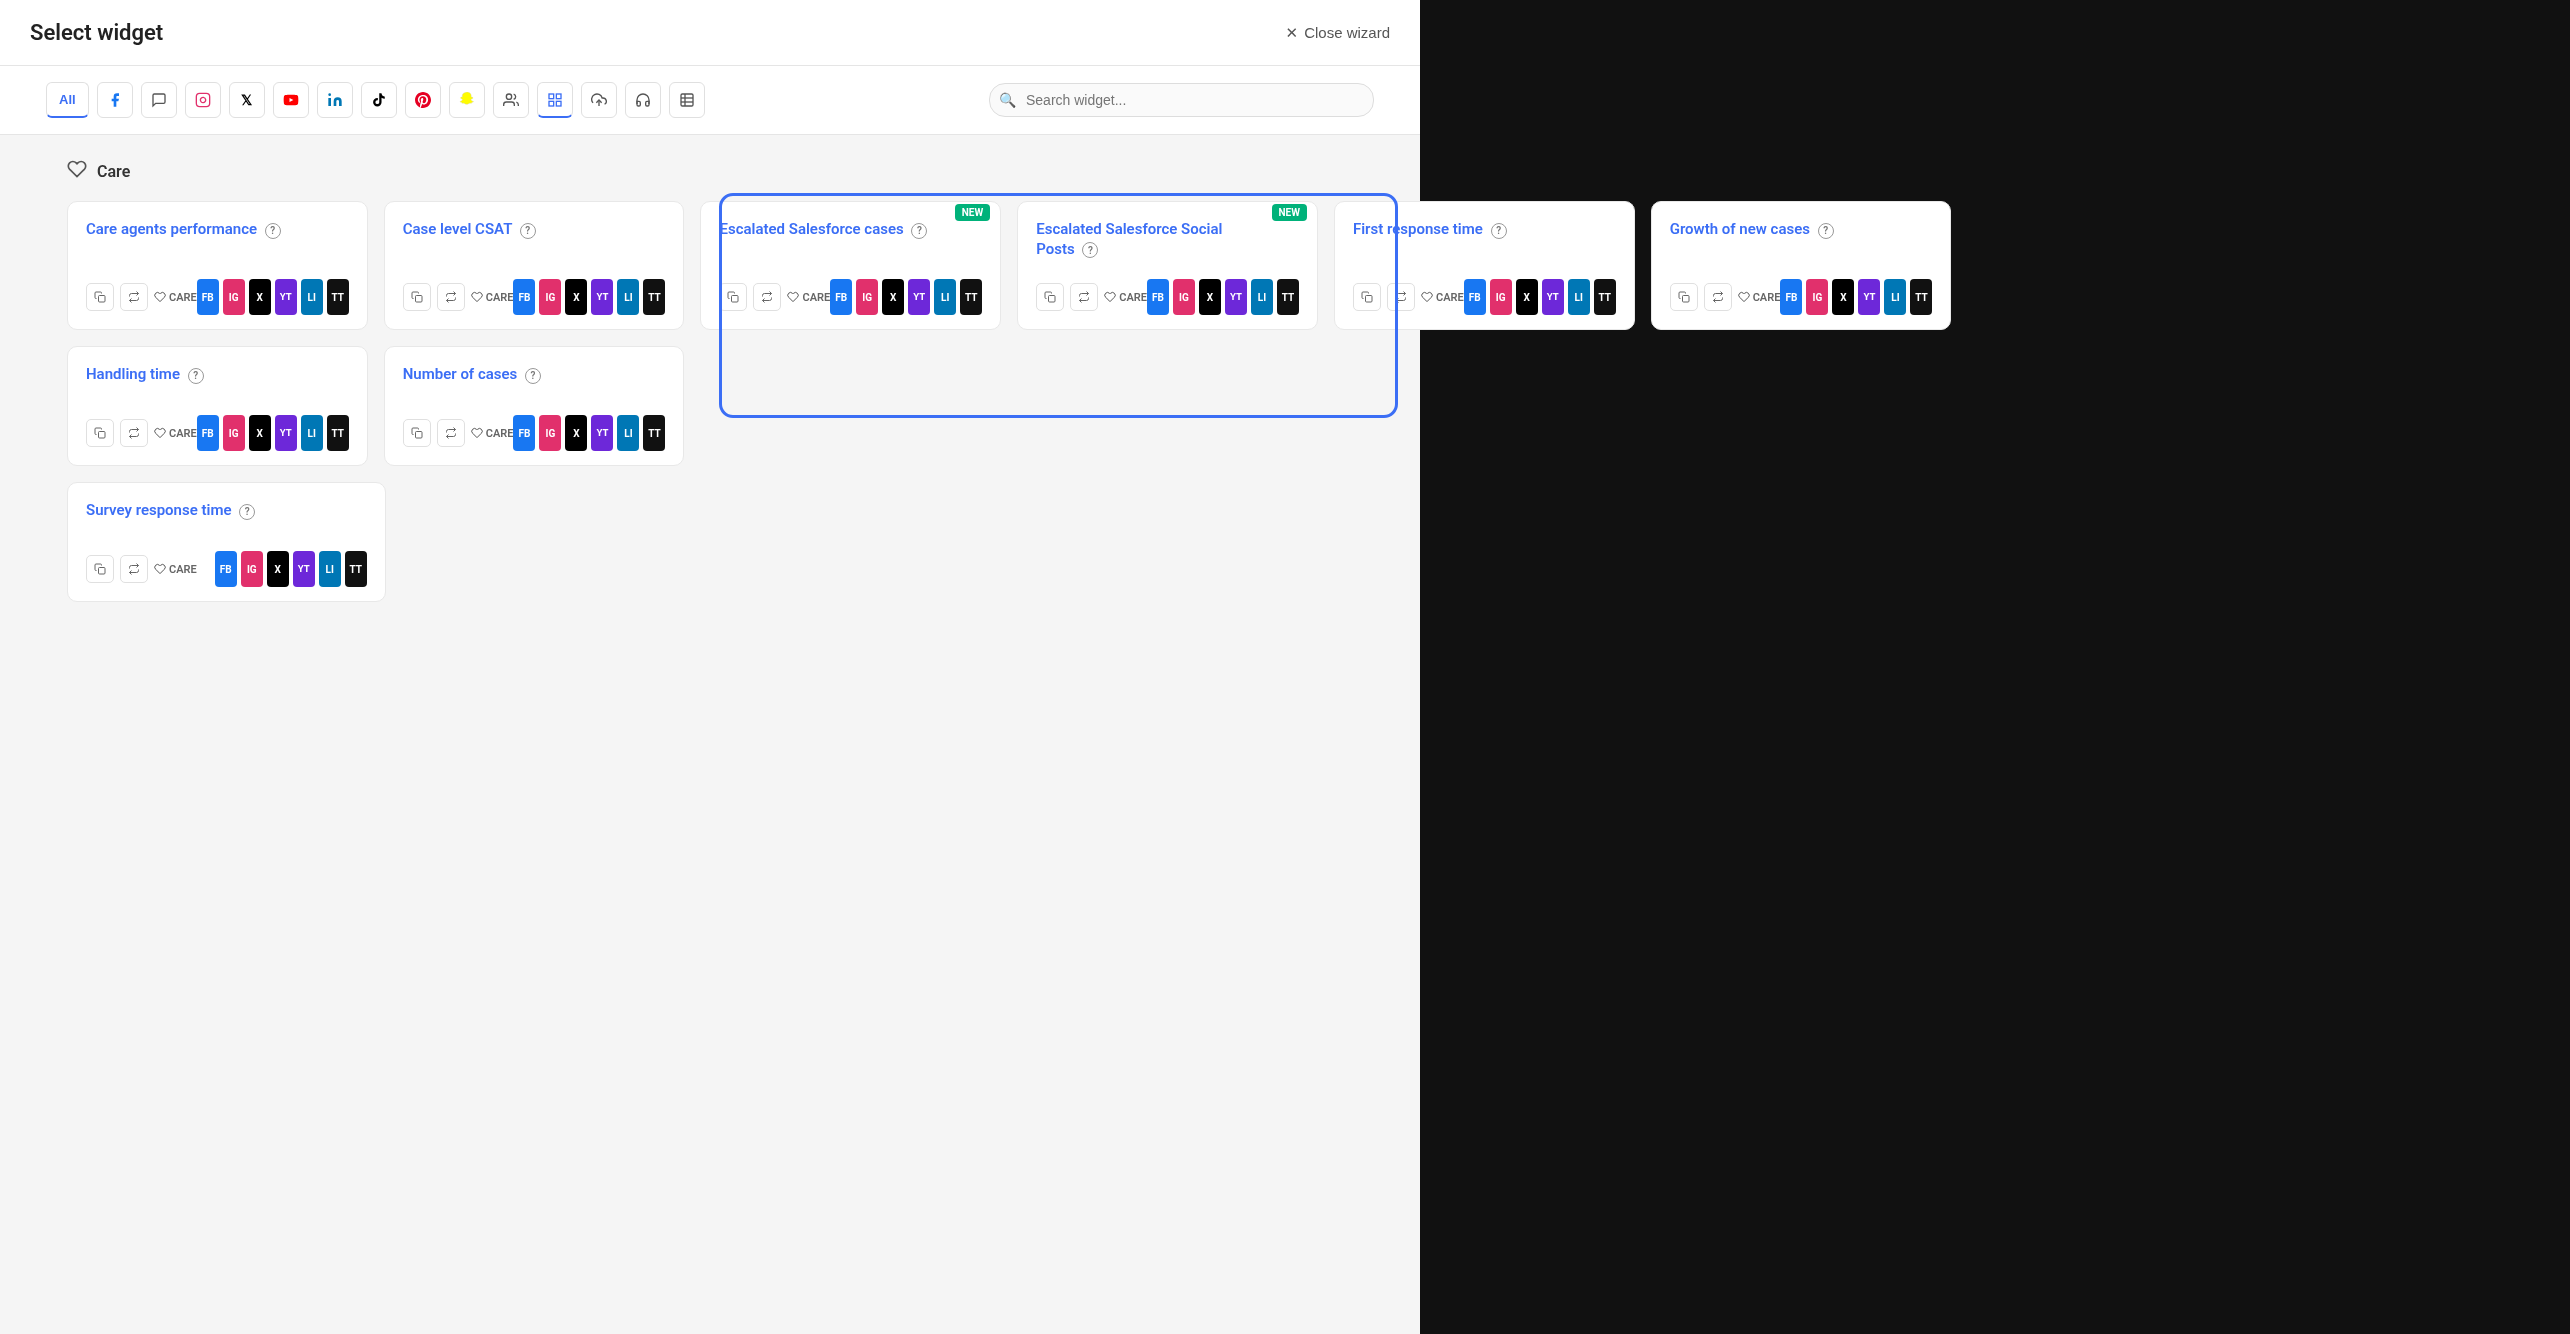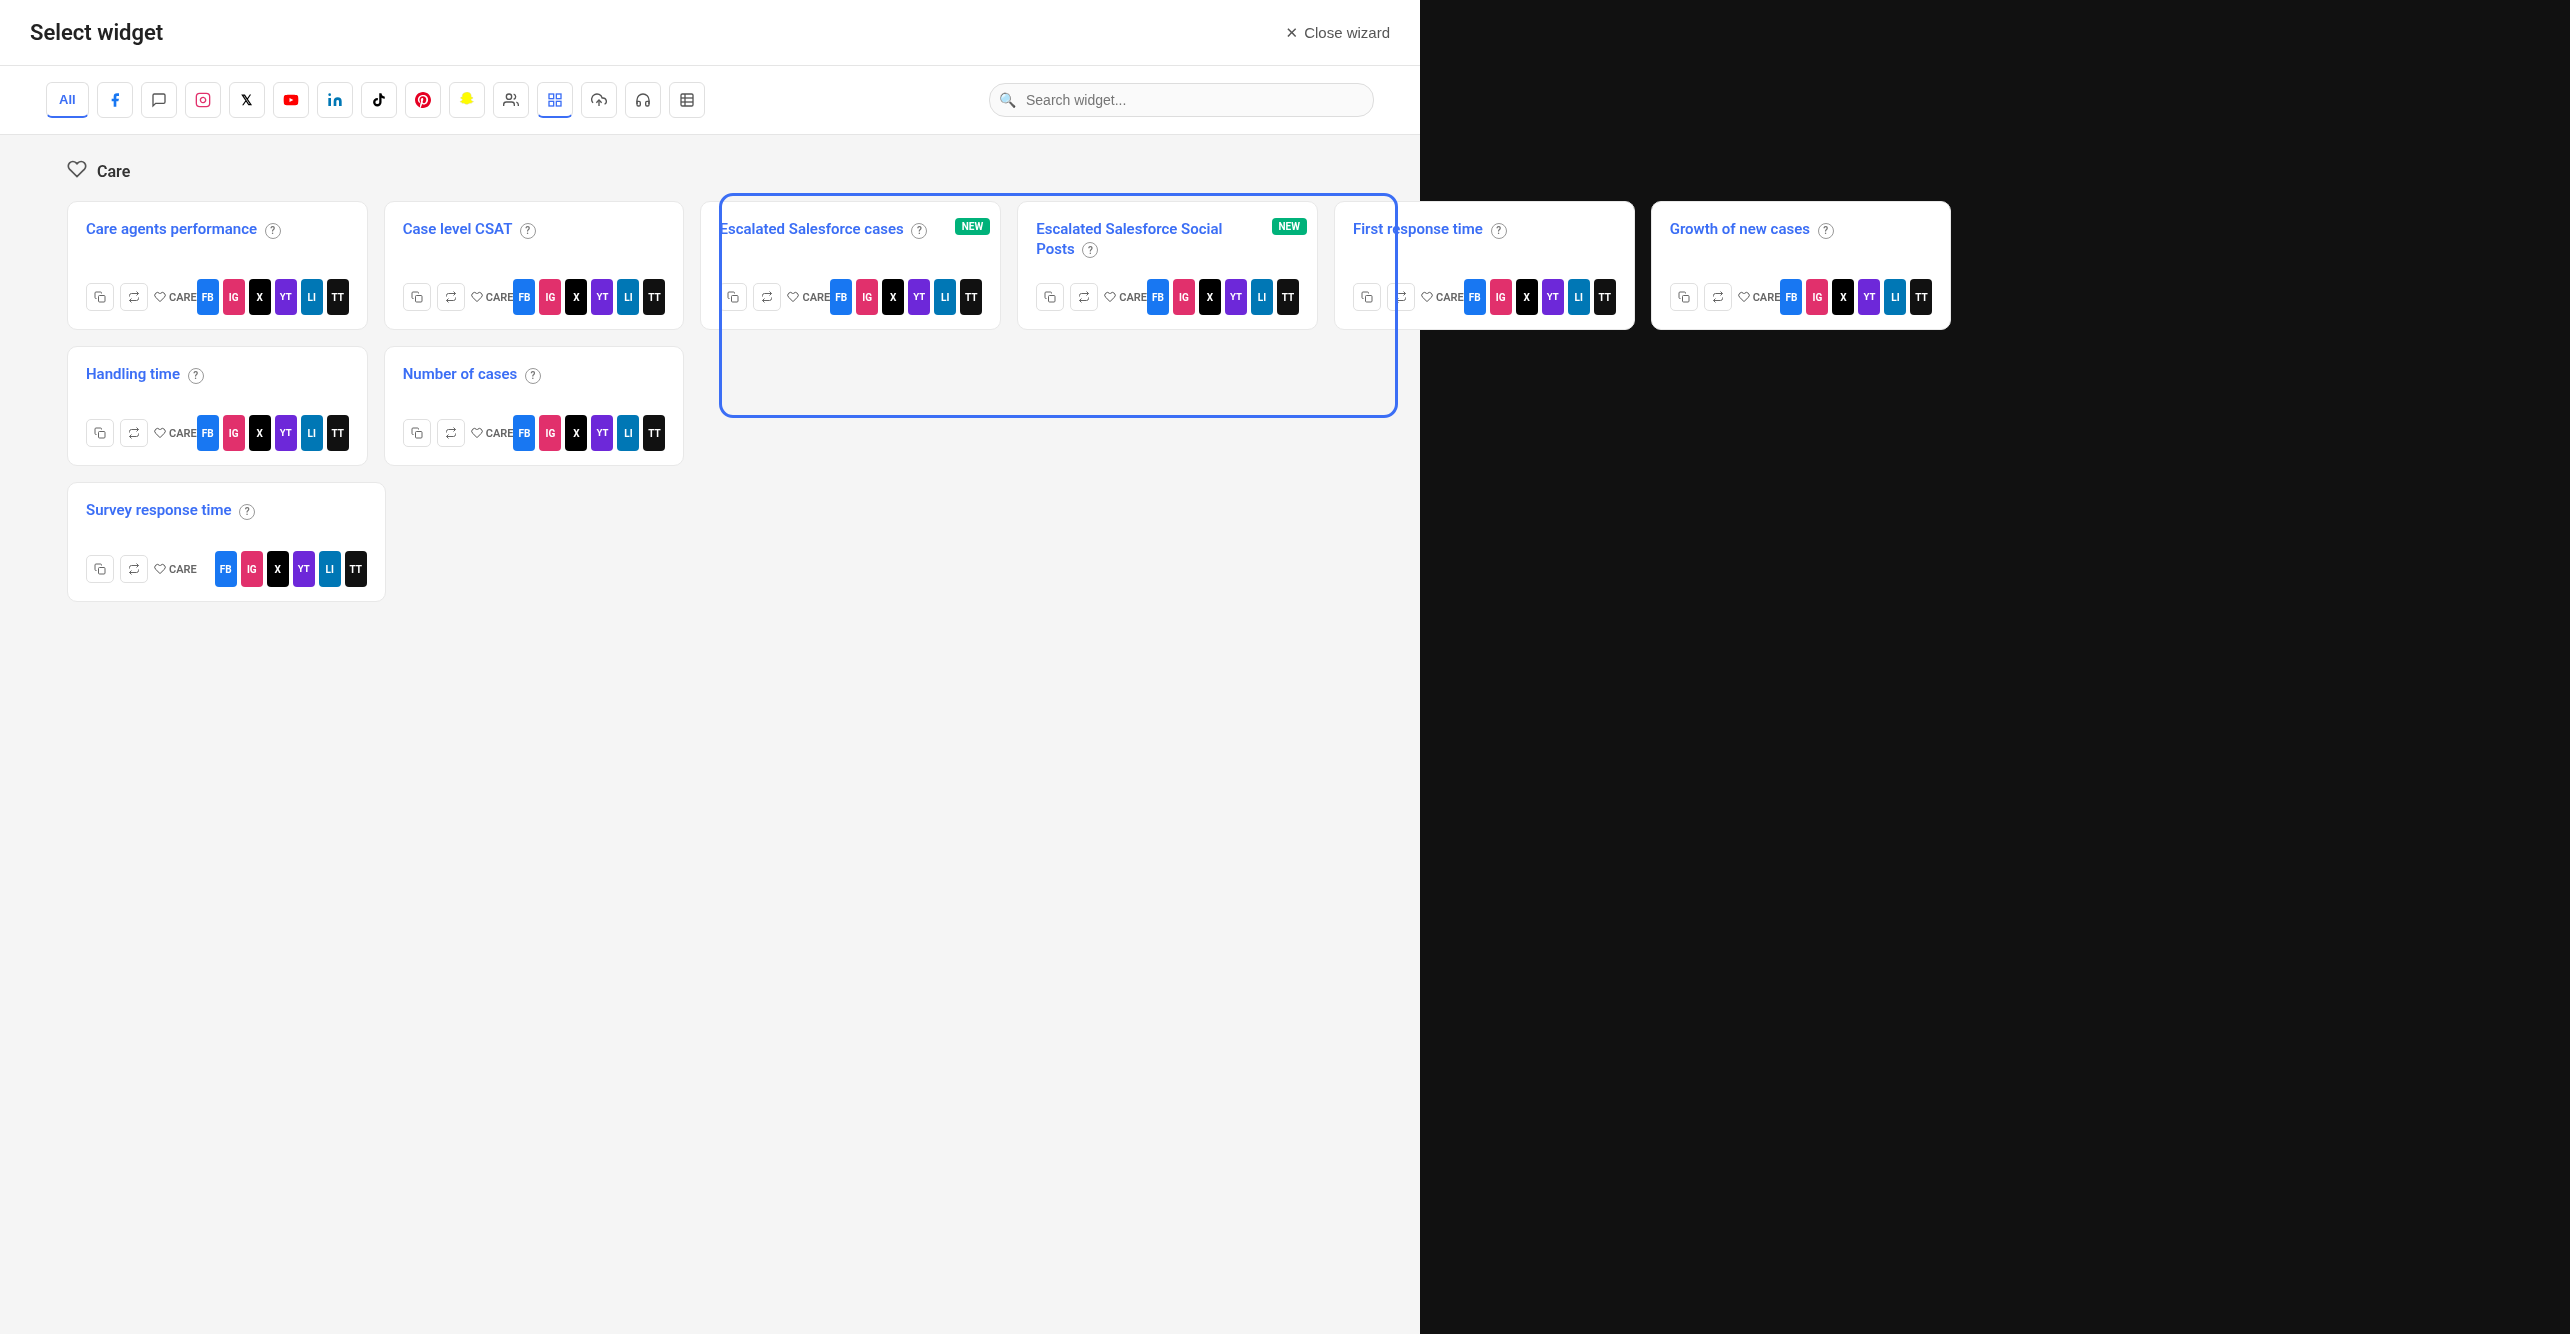--- a/index.html
+++ b/index.html
@@ -159,21 +159,21 @@
     .tag-li { background: #0077b5; }
     .tag-tt { background: #111; }
     .care-label {
       font-size: 11px;
       font-weight: 600;
       color: #666;
       display: flex; align-items: center; gap: 3px;
     }
     .new-badge {
       position: absolute;
-      top: 16px; right: 10px;
+      top: 2px; right: 10px;
       background: #00b27a;
       color: #fff;
       font-size: 10px;
       font-weight: 700;
       padding: 3px 7px;
       border-radius: 4px;
     }
     .question-mark {
       display: inline-flex; align-items: center; justify-content: center;
       width: 16px; height: 16px;

